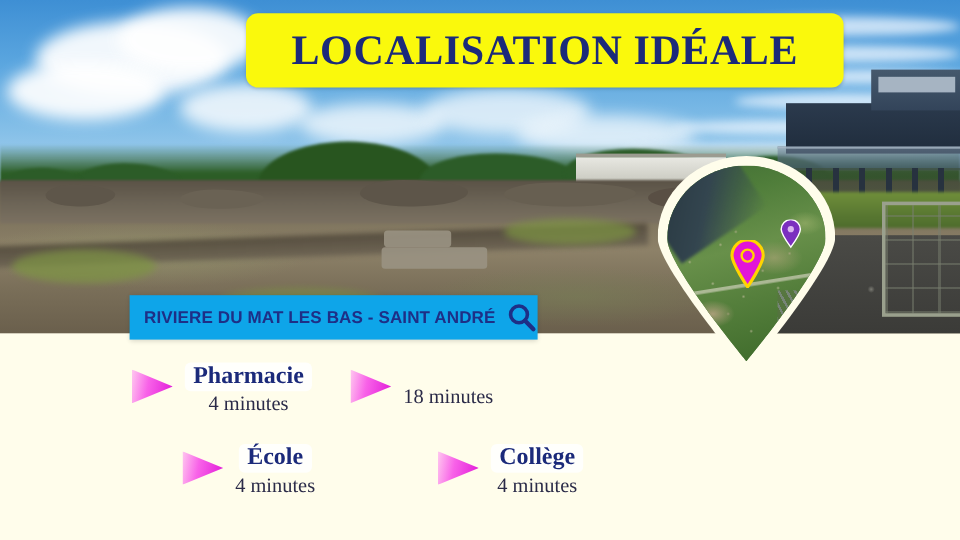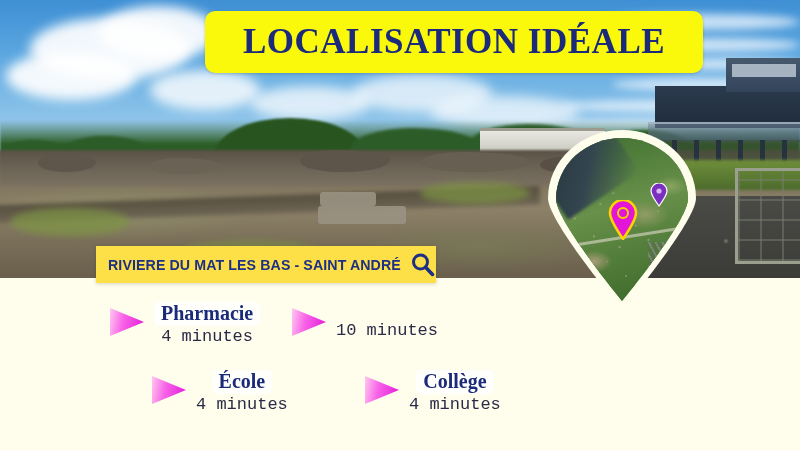--- a/index.html
+++ b/index.html
@@ -99,22 +99,22 @@
     display:flex;align-items:center;justify-content:center;
     box-shadow:0 1px 3px rgba(0,0,0,.18);
   }
   .title-text{
     font-family:"Liberation Serif",serif;font-weight:bold;
     font-size:35px;letter-spacing:.5px;color:#1B2A7A;white-space:nowrap;
   }
 
   
   .address-box{
-    position:absolute;left:96px;top:246px;width:340px;height:37px;
-    background:#fde047;display:flex;align-items:center;padding:0 12px;
+    position:absolute;left:108px;top:246px;width:340px;height:37px;
+    background:#0ea5e9;display:flex;align-items:center;padding:0 12px;
     box-sizing:border-box;box-shadow:0 1px 4px rgba(0,0,0,.16);
   }
   .address-text{
     font-family:"Liberation Sans",sans-serif;font-weight:bold;
     font-size:14.2px;letter-spacing:.1px;color:#1E2F86;white-space:nowrap;
   }
   .search-icon{margin-left:9px;display:flex;align-items:center;}
 
   
   .map-pin{
@@ -188,21 +188,21 @@
     clip-path:polygon(0 0,100% 50%,0 100%);
   }
   .am-text{margin-left:10px;text-align:center;}
   .am-name{
     font-family:"Liberation Serif",serif;font-weight:bold;font-size:20px;
     color:#1B2A7A;line-height:1.18;white-space:nowrap;
     background:rgba(255,255,255,.82);border-radius:5px;padding:0 7px;
     display:inline-block;
   }
   .am-time{
-    font-family:Liberation Mono, monospace;font-size:17px;color:#2B2B48;
+    font-family:Liberation Serif, serif;font-size:17px;color:#2B2B48;
     line-height:1.25;white-space:nowrap;margin-top:17px;
   }
 
   .a-pharmacie{left:98px;top:10px;padding-left:12px;}
   .a-runmarket{left:292px;top:10px;}
   .a-ecole{left:152px;top:78px;}
   .a-college{left:365px;top:78px;}
 </style>
 </head>
 <body>
@@ -306,21 +306,21 @@
       <span class="am-text">
         <span class="am-name">Pharmacie</span><br>
         <span class="am-time">4 minutes</span>
       </span>
     </div>
 
     <div class="amenity a-runmarket">
       <span class="arrow"></span>
       <span class="am-text">
         <br>
-        <span class="am-time">10 minutes</span>
+        <span class="am-time">18 minutes</span>
       </span>
     </div>
 
     <div class="amenity a-ecole">
       <span class="arrow"></span>
       <span class="am-text">
         <span class="am-name">École</span><br>
         <span class="am-time">4 minutes</span>
       </span>
     </div>

